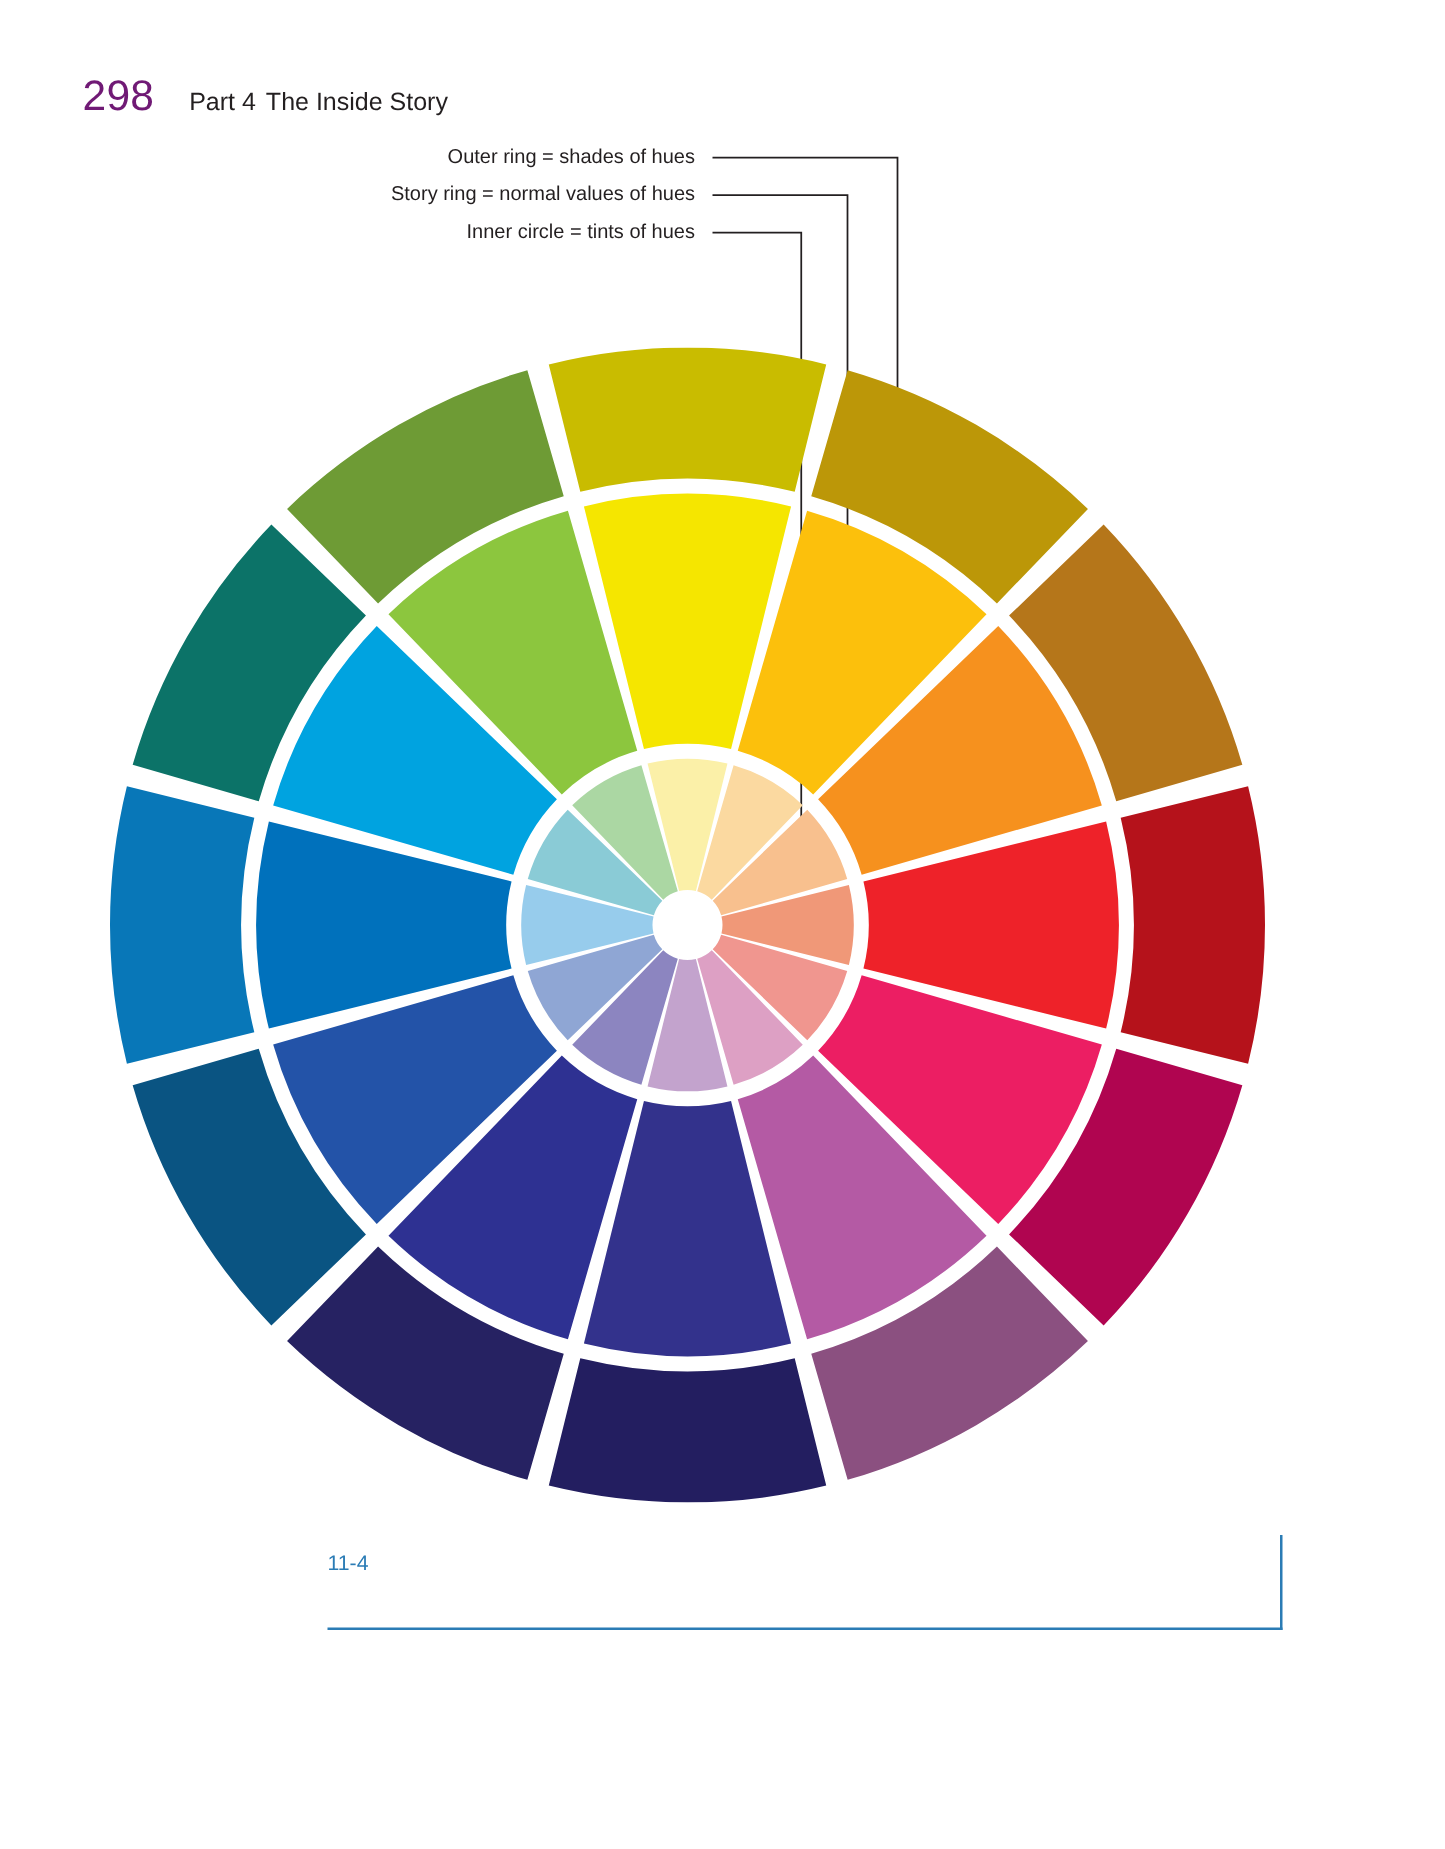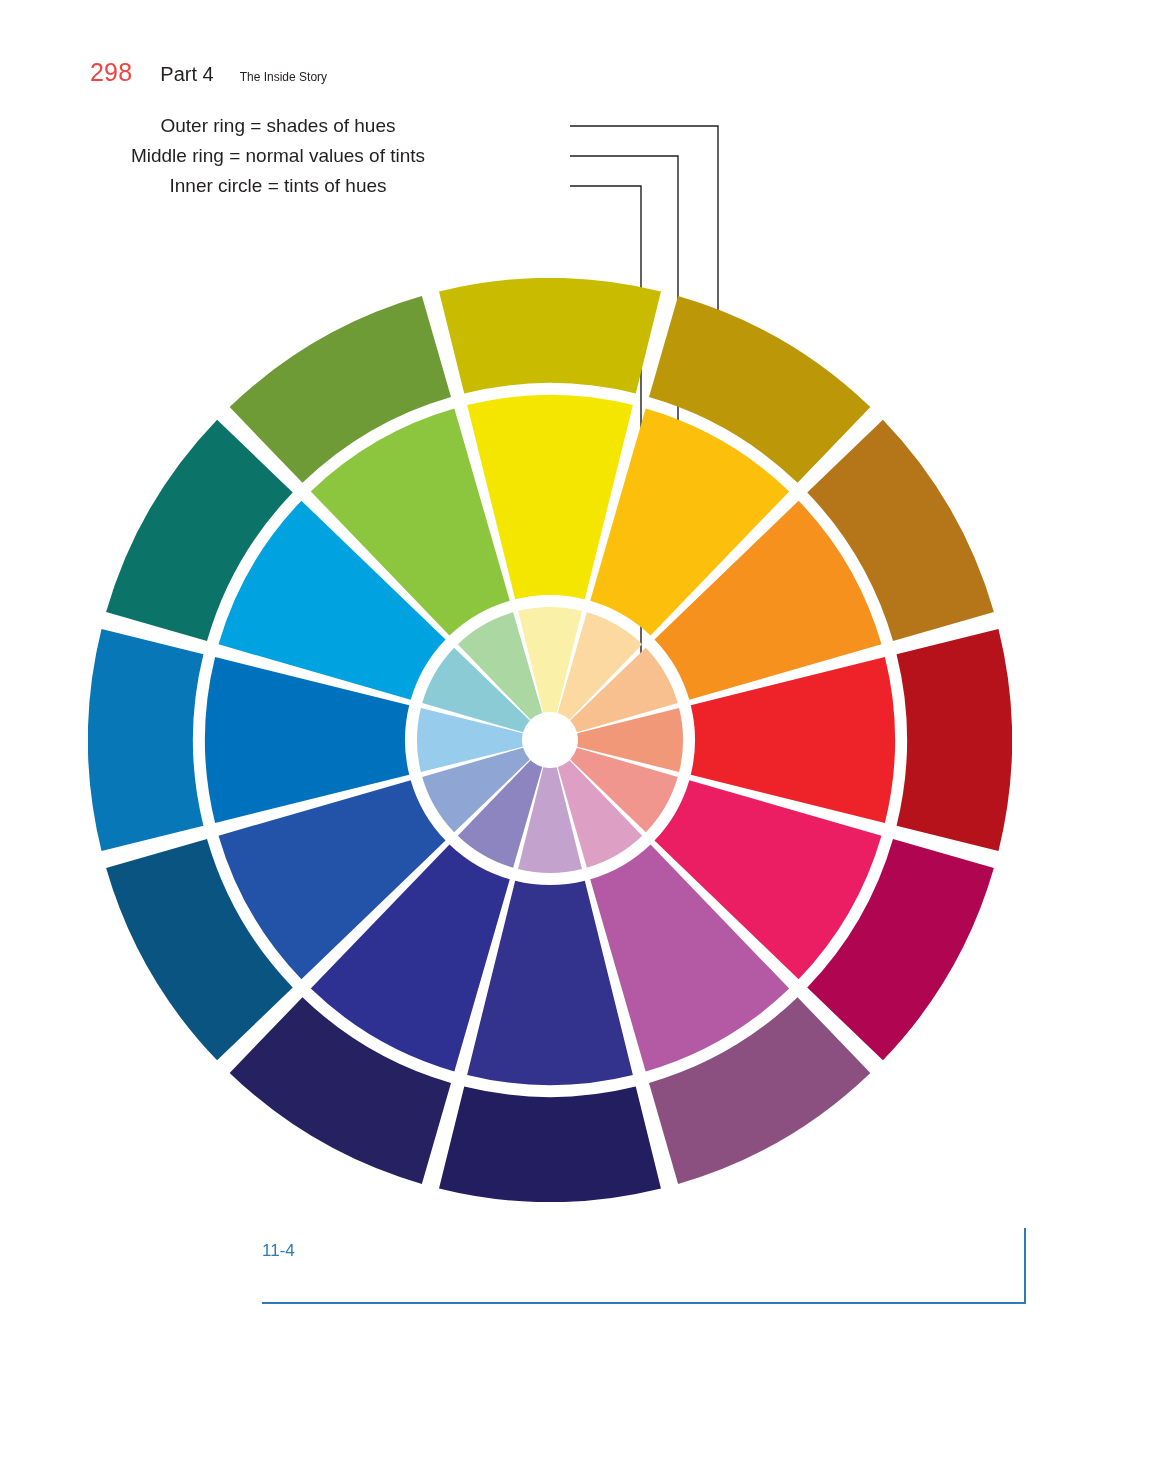--- a/index.html
+++ b/index.html
@@ -19,49 +19,48 @@
   
   #running-head {
     position: absolute;
     left: 66px;
     top: 58px;
     display: flex;
     align-items: baseline;
     white-space: nowrap;
   }
   #running-head .folio {
-    font-size: 25px;
+    font-size: 34px;
     letter-spacing: .2px;
-    color: #ef4444;
-    margin-left: 24px;
+    color: #701a75;
   }
   #running-head .part {
     font-size: 20px;
     margin-left: 28px;
     color: #231f20;
   }
   #running-head .title {
-    font-size: 12px;
-    margin-left: 26px;
+    font-size: 20px;
+    margin-left: 8px;
     color: #231f20;
   }
 
   
   #callouts {
     position: absolute;
     left: 0; top: 0;
     width: 1156px;
     height: 760px;
     pointer-events: none;
   }
   .callout-label {
     position: absolute;
-    font-size: 19px;
+    font-size: 16px;
     color: #231f20;
-    text-align: center;
+    text-align: right;
     white-space: nowrap;
     transform: translateY(-50%);
   }
 
   
   #figure-wheel {
     position: absolute;
     left: 88px;
     top: 278px;
     width: 924px;
@@ -122,21 +121,21 @@
 </div>
 
 <svg id="callouts" viewBox="0 0 1156 760" width="1156" height="760" aria-hidden="true">
     <path d="M 570 126 L 718 126 L 718 330" fill="none" stroke="#231f20" stroke-width="1.4"></path>
     <path d="M 570 156 L 678 156 L 678 482" fill="none" stroke="#231f20" stroke-width="1.4"></path>
     <path d="M 570 186 L 641 186 L 641 683" fill="none" stroke="#231f20" stroke-width="1.4"></path>
   </svg>
 
 <div id="callout-labels">
     <div class="callout-label" style="left: 0px; width: 556px; top: 126px;">Outer ring = shades of hues</div>
-    <div class="callout-label" style="left: 0px; width: 556px; top: 156px;">Middle ring = normal values of tints</div>
+    <div class="callout-label" style="left: 0px; width: 556px; top: 156px;">Story ring = normal values of hues</div>
     <div class="callout-label" style="left: 0px; width: 556px; top: 186px;">Inner circle = tints of hues</div>
   </div>
 
 <div id="figure-wheel">
   <svg id="wheel-svg" viewBox="0 0 924 924" width="924" height="924">
       <path d="M 430.0496703505239 332.8947079501006 A 133 133 0 0 1 493.9503296494761 332.8947079501006 L 468.7263851893634 434.8199385158107 A 28 28 0 0 0 455.2736148106366 434.8199385158107 Z" fill="#FBF0A8"></path>
       <path d="M 379.12132534534396 127.10281385552423 A 345 345 0 0 1 544.878674654656 127.10281385552423 L 496.83306615920327 321.24611017116234 A 145 145 0 0 0 427.16693384079673 321.24611017116234 Z" fill="#F5E600"></path>
       <path d="M 351.0146443755041 13.528985510875884 A 462 462 0 0 1 572.9853556244959 13.528985510875884 L 547.7614111643833 115.45421607658591 A 357 357 0 0 0 376.2385888356168 115.45421607658591 Z" fill="#C9BC00"></path>
       <path d="M 498.88284888921623 334.21637249703997 A 133 133 0 0 1 554.2224431606832 366.16670214651606 L 481.41525119172275 441.82456887295075 A 28 28 0 0 0 469.76481029246656 435.09818368358737 Z" fill="#FBD9A0"></path>
       <path d="M 557.6735553893203 130.53119181563 A 345 345 0 0 1 701.2236307551555 213.40986647028603 L 562.5432650999928 357.5200888063521 A 145 145 0 0 0 502.2106247288448 322.68702264714886 Z" fill="#FCC00C"></path>

